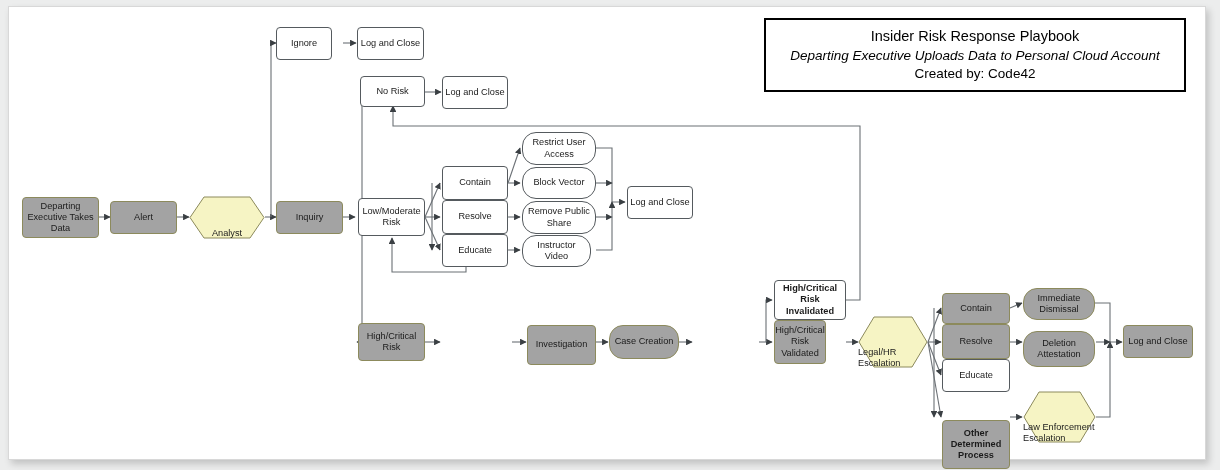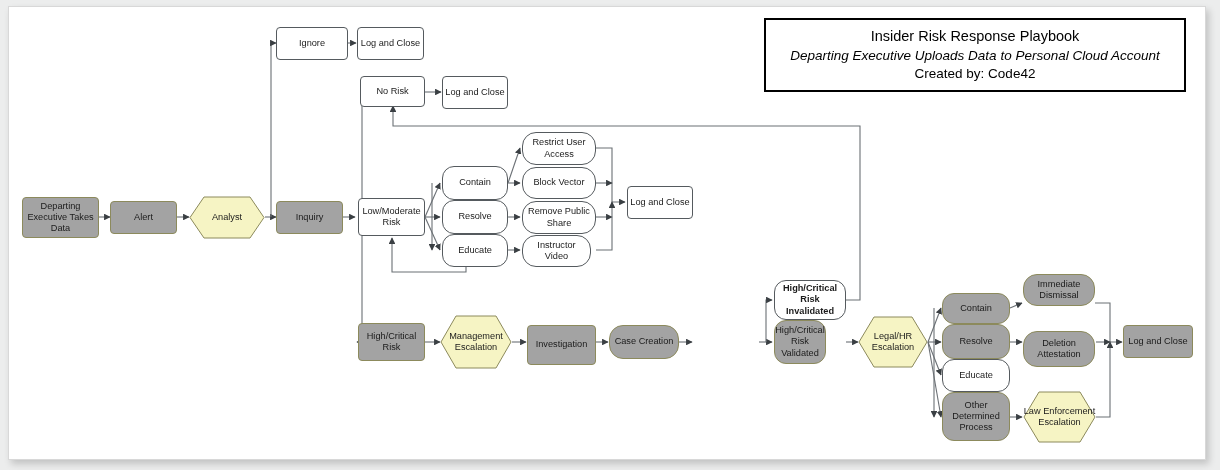--- a/index.html
+++ b/index.html
@@ -20,27 +20,27 @@
   .node{
     position:absolute;box-sizing:border-box;
     display:flex;align-items:center;justify-content:center;text-align:center;
     font-size:9.2px;line-height:1.22;color:#1b1b1b;
     border:1px solid #555a5e;background:#ffffff;
     padding:1px 2px;
   }
   .node.fill{background:#a3a3a3;border-color:#8c8a5c;}
   .node.rect{border-radius:4px;}
   .node.round{border-radius:14px;}
-  .node.bold{font-weight:normal;}
-  .node.stack{border-radius:12px;}
+  .node.bold{font-weight:bold;margin-top:28px;}
+  .node.stack{border-radius:4px;}
   .hexwrap{position:absolute;}
   .hexwrap .hexsvg{position:absolute;left:0;top:0;}
   .hexwrap .hexlabel{
-    position:absolute;left:0;top:0;width:100%;height:100%;
-    display:flex;align-items:center;justify-content:center;text-align:center;
+    position:absolute;left:0;top:16px;width:100%;height:100%;
+    display:flex;align-items:center;justify-content:center;
     font-size:9.2px;line-height:1.22;color:#1b1b1b;
   }
 
   #titlebox{
     position:absolute;left:764px;top:18px;width:422px;height:74px;
     border:2px solid #000;background:#fff;box-sizing:border-box;
     display:flex;flex-direction:column;align-items:center;justify-content:center;
     color:#000;
   }
   #titlebox .t1{font-size:14.5px;line-height:1.35;}
@@ -134,21 +134,21 @@
 
   <div class="hexwrap" style="left:189px;top:196px;width:76px;height:43px;">
     <svg class="hexsvg" width="76" height="43" viewBox="0 0 76 43">
       <polygon points="15,1 61,1 75,21.5 61,42 15,42 1,21.5" fill="#f6f4c4" stroke="#8c8a5c" stroke-width="1"></polygon>
     </svg>
     <div class="hexlabel">Analyst</div>
   </div>
 
   <div class="node rect fill" style="left:276px;top:201px;width:67px;height:33px;">Inquiry</div>
 
-  <div class="node rect" style="left:276px;top:27px;width:72px;height:33px;text-align:right;">Ignore</div>
+  <div class="node rect" style="left:276px;top:27px;width:56px;height:33px;text-align:right;">Ignore</div>
 
   <div class="node rect" style="left:357px;top:27px;width:67px;height:33px;">Log and Close</div>
 
   <div class="node rect" style="left:360px;top:76px;width:65px;height:31px;">No Risk</div>
 
   <div class="node rect" style="left:442px;top:76px;width:66px;height:33px;">Log and Close</div>
 
   <div class="node rect" style="left:358px;top:198px;width:67px;height:38px;">Low/Moderate Risk</div>
 
   <div class="node stack" style="left:442px;top:166px;width:66px;height:34px;">Contain</div>
@@ -157,26 +157,20 @@
 
   <div class="node round" style="left:522px;top:132px;width:74px;height:33px;">Restrict User Access</div>
   <div class="node round" style="left:522px;top:167px;width:74px;height:32px;">Block Vector</div>
   <div class="node round" style="left:522px;top:201px;width:74px;height:33px;">Remove Public Share</div>
   <div class="node round" style="left:522px;top:235px;width:69px;height:32px;">Instructor Video</div>
 
   <div class="node rect" style="left:627px;top:186px;width:66px;height:33px;">Log and Close</div>
 
   <div class="node rect fill" style="left:358px;top:323px;width:67px;height:38px;">High/Critical Risk</div>
 
-  <div class="hexwrap" style="left:440px;top:315px;width:72px;height:54px;">
-    <svg class="hexsvg" width="72" height="54" viewBox="0 0 72 54">
-      <polygon points="16,1 56,1 71,27 56,53 16,53 1,27" fill="#f6f4c4" stroke="#8c8a5c" stroke-width="1"></polygon>
-    </svg>
-    <div class="hexlabel">Management Escalation</div>
-  </div>
 
   <div class="node rect fill" style="left:527px;top:325px;width:69px;height:40px;">Investigation</div>
 
   <div class="node round fill" style="left:609px;top:325px;width:70px;height:34px;">Case Creation</div>
 
 
   <div class="node stack" style="left:774px;top:280px;width:72px;height:40px;font-weight:bold;">High/Critical Risk Invalidated</div>
   <div class="node stack fill" style="left:774px;top:320px;width:52px;height:44px;">High/Critical Risk Validated</div>
 
   <div class="hexwrap" style="left:858px;top:316px;width:70px;height:52px;">
@@ -184,21 +178,21 @@
       <polygon points="16,1 54,1 69,26 54,51 16,51 1,26" fill="#f6f4c4" stroke="#8c8a5c" stroke-width="1"></polygon>
     </svg>
     <div class="hexlabel">Legal/HR Escalation</div>
   </div>
 
   <div class="node stack fill" style="left:942px;top:293px;width:68px;height:31px;">Contain</div>
   <div class="node stack fill" style="left:942px;top:324px;width:68px;height:35px;">Resolve</div>
   <div class="node stack" style="left:942px;top:359px;width:68px;height:33px;">Educate</div>
   <div class="node stack fill bold" style="left:942px;top:392px;width:68px;height:49px;">Other Determined Process</div>
 
-  <div class="node round fill" style="left:1023px;top:274px;width:72px;height:32px;">Immediate Dismissal</div>
+  <div class="node round fill" style="left:1023px;top:288px;width:72px;height:32px;">Immediate Dismissal</div>
   <div class="node round fill" style="left:1023px;top:331px;width:72px;height:36px;">Deletion Attestation</div>
 
   <div class="hexwrap" style="left:1023px;top:391px;width:73px;height:52px;">
     <svg class="hexsvg" width="73" height="52" viewBox="0 0 73 52">
       <polygon points="16,1 57,1 72,26 57,51 16,51 1,26" fill="#f6f4c4" stroke="#8c8a5c" stroke-width="1"></polygon>
     </svg>
     <div class="hexlabel">Law Enforcement Escalation</div>
   </div>
 
   <div class="node rect fill" style="left:1123px;top:325px;width:70px;height:33px;">Log and Close</div>

